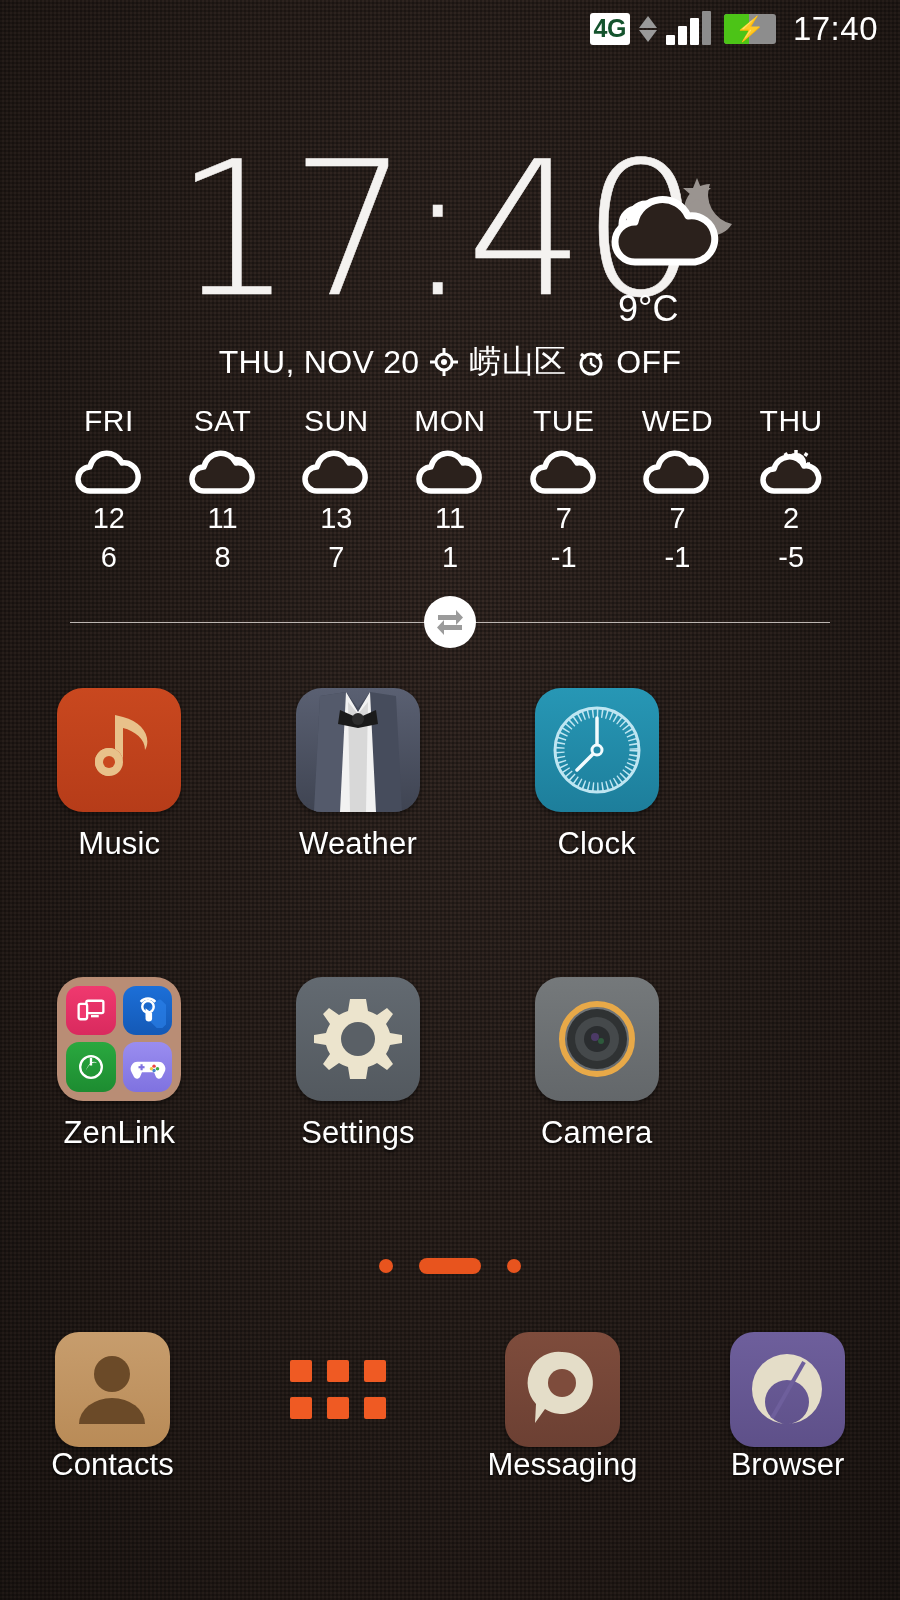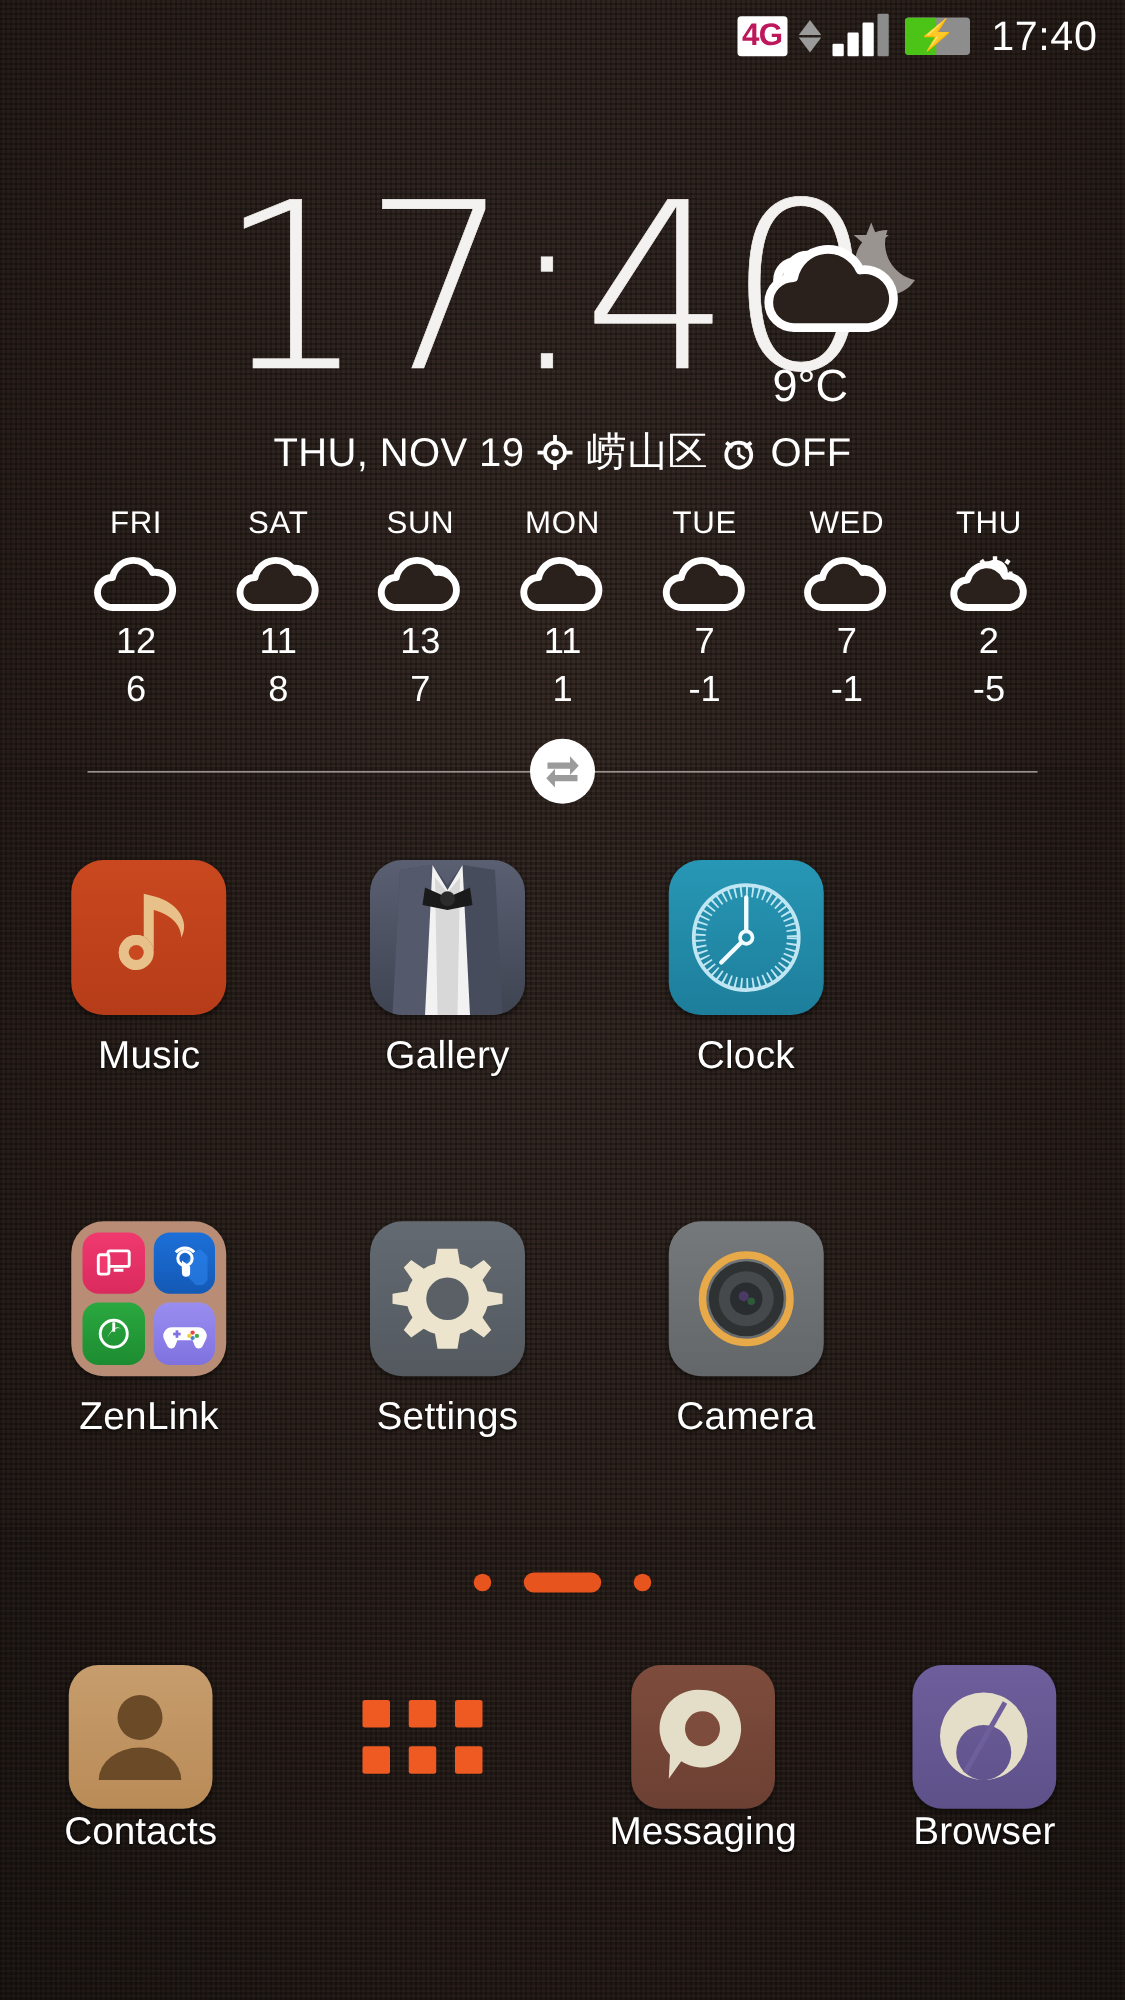--- a/index.html
+++ b/index.html
@@ -20,21 +20,21 @@
     overflow:hidden;
   }
 
   
   #statusbar {
     position:absolute; top:0; left:0; width:900px; height:58px;
     display:flex; align-items:center; justify-content:flex-end;
     padding-right:22px; gap:9px;
   }
   .sb-4g {
-    background:#fff; color:#be185d; font-size:25px; font-weight:bold;
+    background:#fff; color:#14532d; font-size:25px; font-weight:bold;
     line-height:1; padding:3px 4px 4px 4px; border-radius:3px;
     letter-spacing:-0.5px;
   }
   .sb-arrows { display:flex; flex-direction:column; gap:2px; }
   .tri-up { width:0;height:0;border-left:9px solid transparent;border-right:9px solid transparent;border-bottom:12px solid #9a9a9a; }
   .tri-dn { width:0;height:0;border-left:9px solid transparent;border-right:9px solid transparent;border-top:12px solid #9a9a9a; }
   .sb-signal { display:flex; align-items:flex-end; gap:3px; height:32px; }
   .sb-signal i { display:block; width:9px; background:#fff; border-radius:1px; }
   .sb-signal i:nth-child(1){ height:10px; }
   .sb-signal i:nth-child(2){ height:19px; }
@@ -71,21 +71,21 @@
   .dateline {
     display:flex; align-items:center; justify-content:center; gap:10px;
     margin-top:30px; color:#fff; font-size:32px; letter-spacing:0.3px;
   }
   .dateline .loc-cn { font-family:Liberation Mono, monospace; }
   .ico-inline { width:30px; height:30px; display:inline-block; vertical-align:-5px; }
 
   
   .forecast { display:flex; margin-top:20px; padding:0 52px; }
   .fc-day { flex:1; text-align:center; color:#fff; }
-  .fc-name { font-size:25px; letter-spacing:0.5px; }
+  .fc-name { font-size:30px; letter-spacing:0.5px; }
   .fc-icon { height:54px; margin:8px 0 2px; display:flex; align-items:center; justify-content:center; }
   .fc-hi { font-size:29px; margin-top:2px; }
   .fc-lo { font-size:29px; margin-top:6px; }
 
   .divider-row {
     position:relative; margin-top:22px; height:52px;
     display:flex; align-items:center; justify-content:center;
   }
   .divider-row::before {
     content:""; position:absolute; left:70px; right:70px; top:50%;
@@ -190,21 +190,21 @@
           <polygon points="107,16 111,26 121,26 113,33 116,43 107,37 98,43 101,33 93,26 103,26" fill="#9a9490"></polygon>
           <path d="M40 58 a16 16 0 0 1 16 -16 a20 20 0 0 1 10 3" fill="none" stroke="#fff" stroke-width="7" stroke-linecap="round"></path>
           <circle cx="47" cy="62" r="15" fill="none" stroke="#fff" stroke-width="7"></circle>
           <path d="M45 100 a20 20 0 0 1 0 -40 a28 28 0 0 1 53 -6 a18 18 0 0 1 7 46 z" fill="#2b211c" stroke="#fff" stroke-width="7" stroke-linejoin="round"></path>
         </svg>
       </span>
       <div class="temp-main">9°C</div>
     </div>
 
     <div class="dateline">
-      <span>THU, NOV 19</span>
+      <span>THU, NOV 20</span>
       <span class="ico-inline">
         <svg viewBox="0 0 30 30" width="30" height="30">
           <circle cx="15" cy="15" r="8" fill="none" stroke="#fff" stroke-width="3"></circle>
           <circle cx="15" cy="15" r="3" fill="#fff"></circle>
           <line x1="15" y1="1" x2="15" y2="6" stroke="#fff" stroke-width="3"></line>
           <line x1="15" y1="24" x2="15" y2="29" stroke="#fff" stroke-width="3"></line>
           <line x1="1" y1="15" x2="6" y2="15" stroke="#fff" stroke-width="3"></line>
           <line x1="24" y1="15" x2="29" y2="15" stroke="#fff" stroke-width="3"></line>
         </svg>
       </span>
@@ -331,21 +331,21 @@
       <div class="appicon ic-themes">
         <svg viewBox="0 0 124 124" width="124" height="124">
           <path d="M24 8 L50 4 L62 20 L74 4 L100 8 L106 124 L18 124 z" fill="#464c5c"></path>
           <path d="M24 8 L50 4 L62 24 L62 124 L18 124 z" fill="#545a6b"></path>
           <path d="M50 4 L62 24 L74 4 L80 124 L44 124 z" fill="#f2f2f2"></path>
           <path d="M52 14 L62 26 L72 14 L70 124 L54 124 z" fill="#d8d8d8"></path>
           <path d="M62 30 L44 22 L42 36 L62 40 L82 36 L80 22 z" fill="#1a1a1a"></path>
           <circle cx="62" cy="31" r="6" fill="#2c2c2c"></circle>
         </svg>
       </div>
-      <div class="applabel">Gallery</div>
+      <div class="applabel">Weather</div>
     </div>
 
     <div class="appcell">
       <div class="appicon ic-clock">
         <svg viewBox="0 0 124 124" width="124" height="124">
           <circle cx="62" cy="62" r="42" fill="none" stroke="#bfe6f2" stroke-width="3"></circle>
           <circle cx="62" cy="62" r="37" fill="none" stroke="#bfe6f2" stroke-width="9" stroke-dasharray="1.5 3.2"></circle>
           <line x1="62" y1="62" x2="62" y2="30" stroke="#f2fbfe" stroke-width="3.5" stroke-linecap="round"></line>
           <line x1="62" y1="62" x2="42" y2="82" stroke="#f2fbfe" stroke-width="3.5" stroke-linecap="round"></line>
           <circle cx="62" cy="62" r="5" fill="#2189a8" stroke="#f2fbfe" stroke-width="3"></circle>

